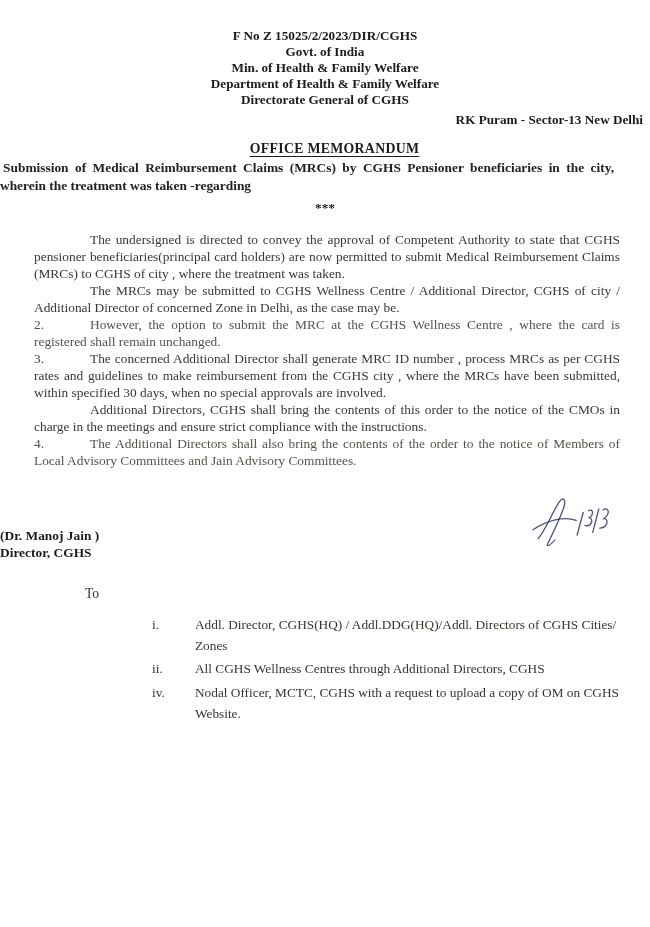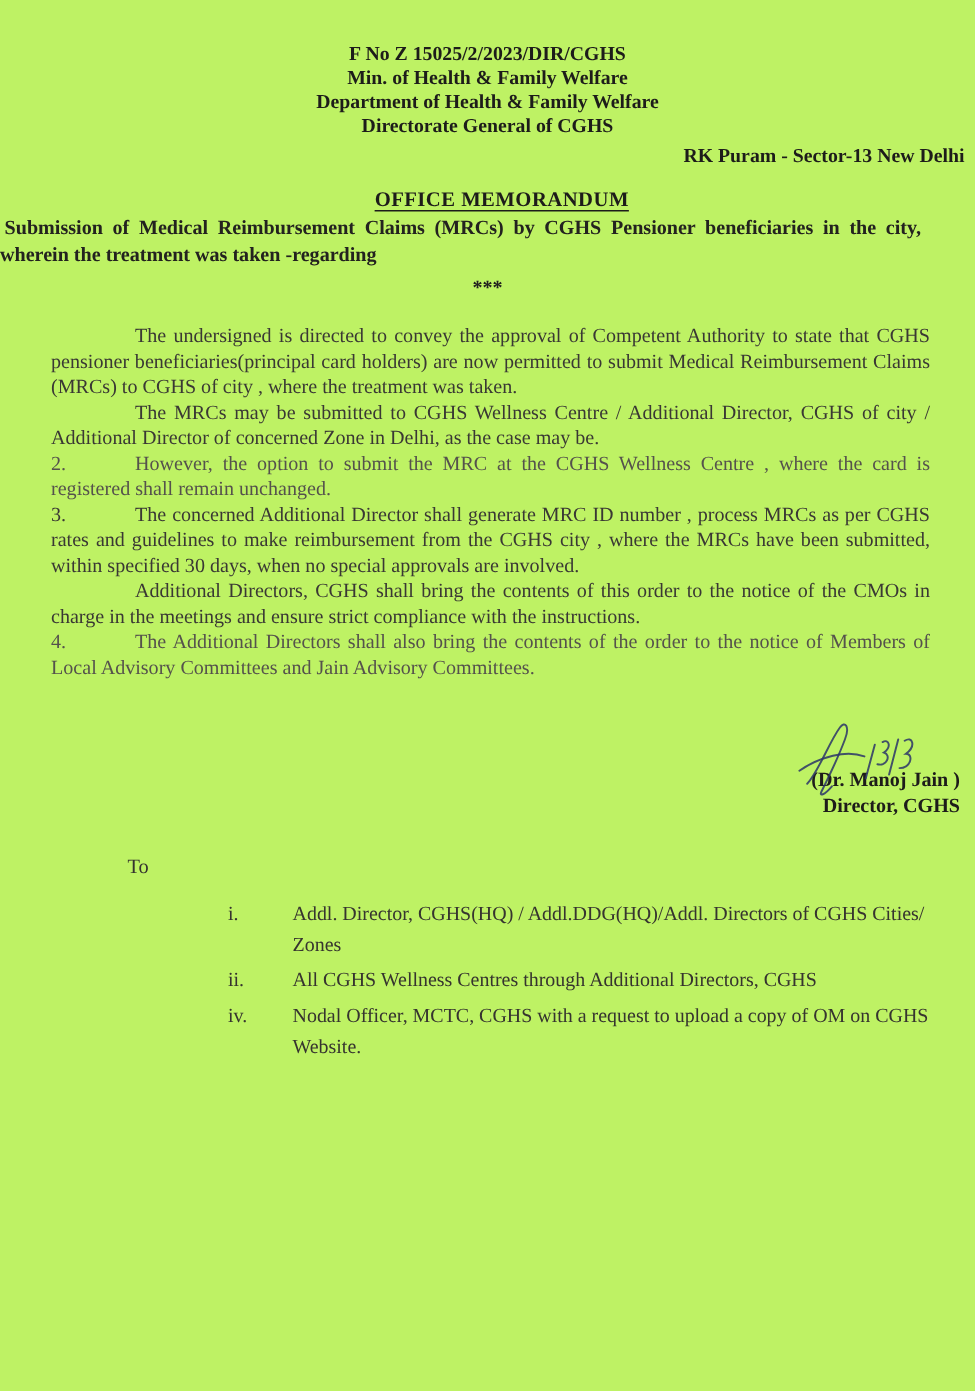--- a/index.html
+++ b/index.html
@@ -1,21 +1,21 @@
 <!DOCTYPE html>
 <html><head>
 <meta charset="utf-8">
 <style>
   * { box-sizing: border-box; }
   html, body { margin: 0; padding: 0; background: #e9e8e4; }
   .page {
     width: 650px;
     height: 927px;
     margin: 0 auto;
-    background: #bef264;
+    background: #ffffff;
     font-family: "Liberation Serif", "DejaVu Serif", serif;
     color: #35332f;
     overflow: hidden;
     position: relative;
     padding-top: 28px;
   }
   .letterhead {
     text-align: center;
     font-weight: bold;
     color: #1d1c1a;
@@ -65,21 +65,20 @@
     line-height: 1.27;
     font-size: 13.4px;
     color: #3a3834;
   }
   .para.first { margin-top: 15px; }
   .para.faint { color: #55524c; }
   .pnum { display: inline-block; width: 56px; }
   .sig-block {
     margin-top: 28px;
     padding-right: 10px;
-    text-align: right;
     font-weight: bold;
     font-size: 13.4px;
     color: #1d1c1a;
     line-height: 1.3;
   }
   .sig-svg {
     display: block;
     width: 104px;
     height: 58px;
     margin: -4px 10px -24px auto;
@@ -107,20 +106,21 @@
   .rnum { flex: 0 0 43px; }
   .rtext { flex: 1; }
 </style>
 </head>
 <body>
 
 <div class="page">
 
   <div class="letterhead">
     <div>F No  Z 15025/2/2023/DIR/CGHS</div>
+    <div>Govt. of India</div>
     <div>Min. of Health &amp; Family Welfare</div>
     <div>Department of Health &amp; Family Welfare</div>
     <div>Directorate General of CGHS</div>
   </div>
 
   <div class="addr-block">
     <div>RK Puram - Sector-13 New Delhi</div>
   </div>
 
   <div class="memo-title">

